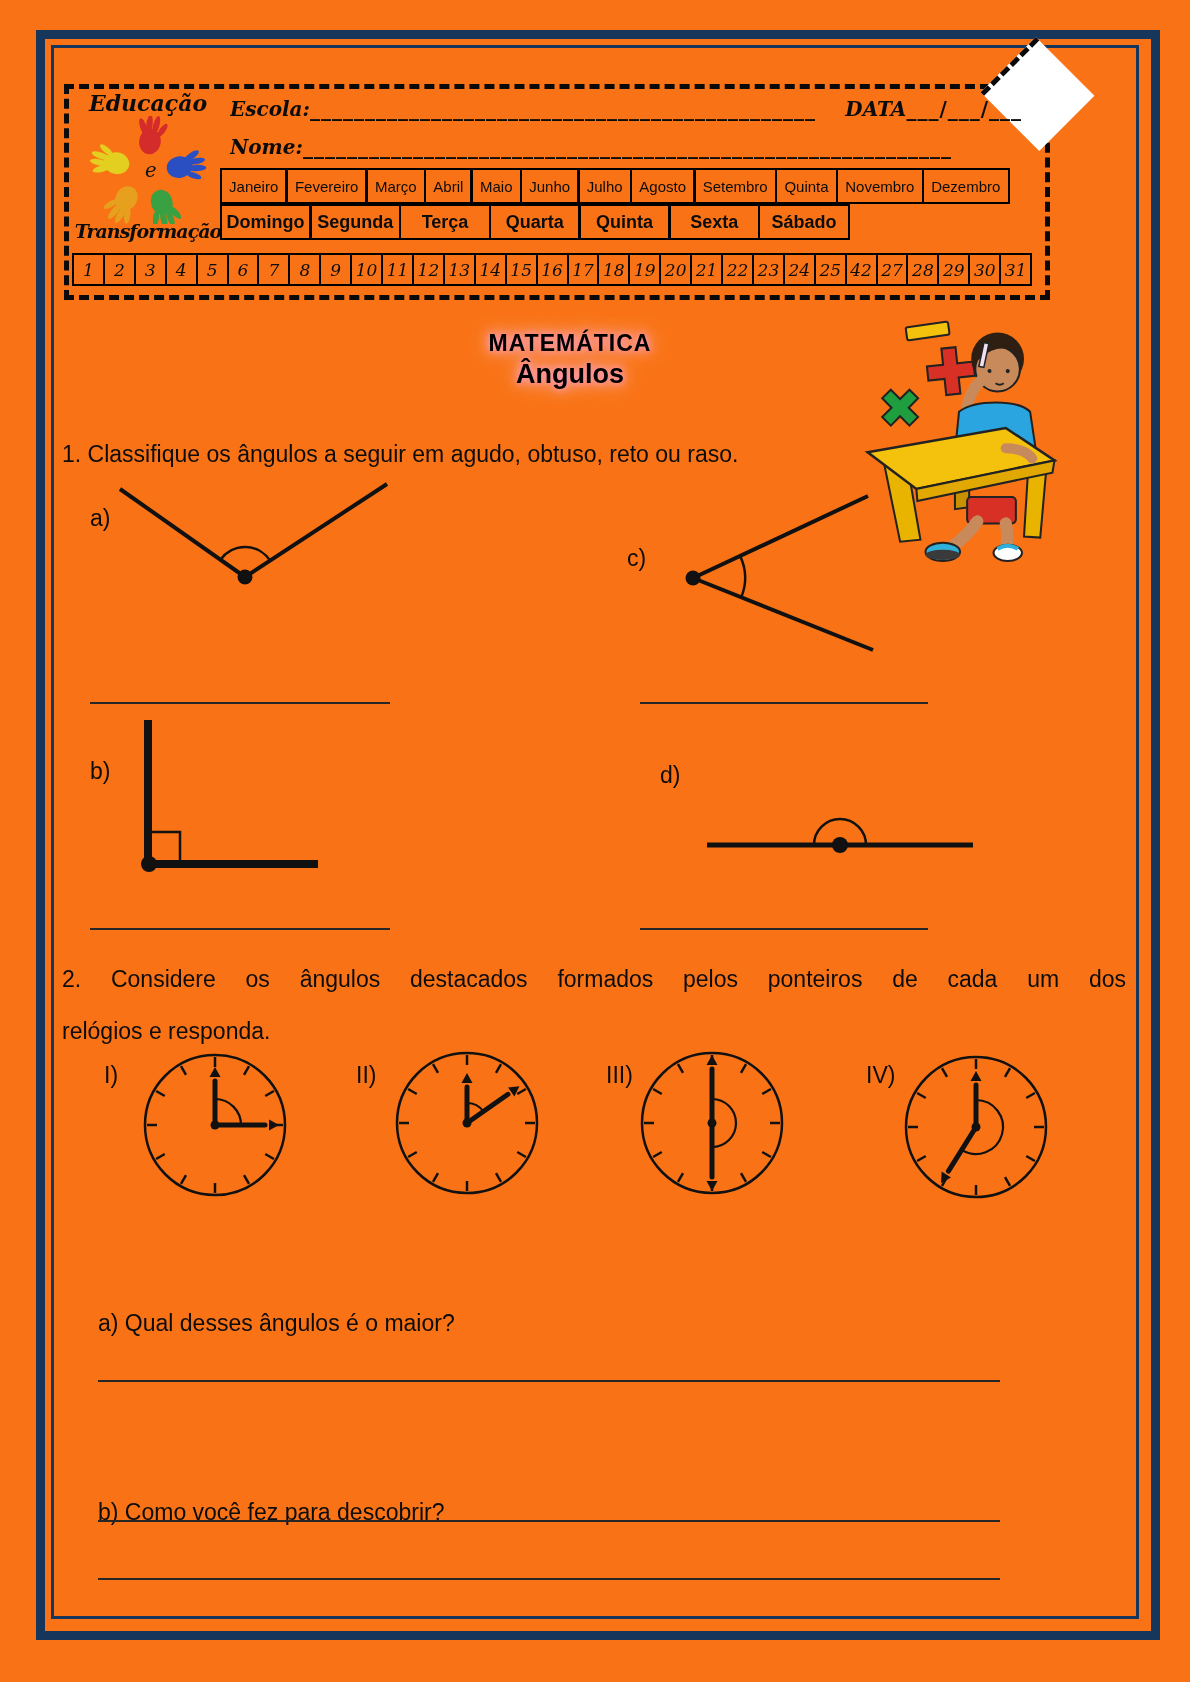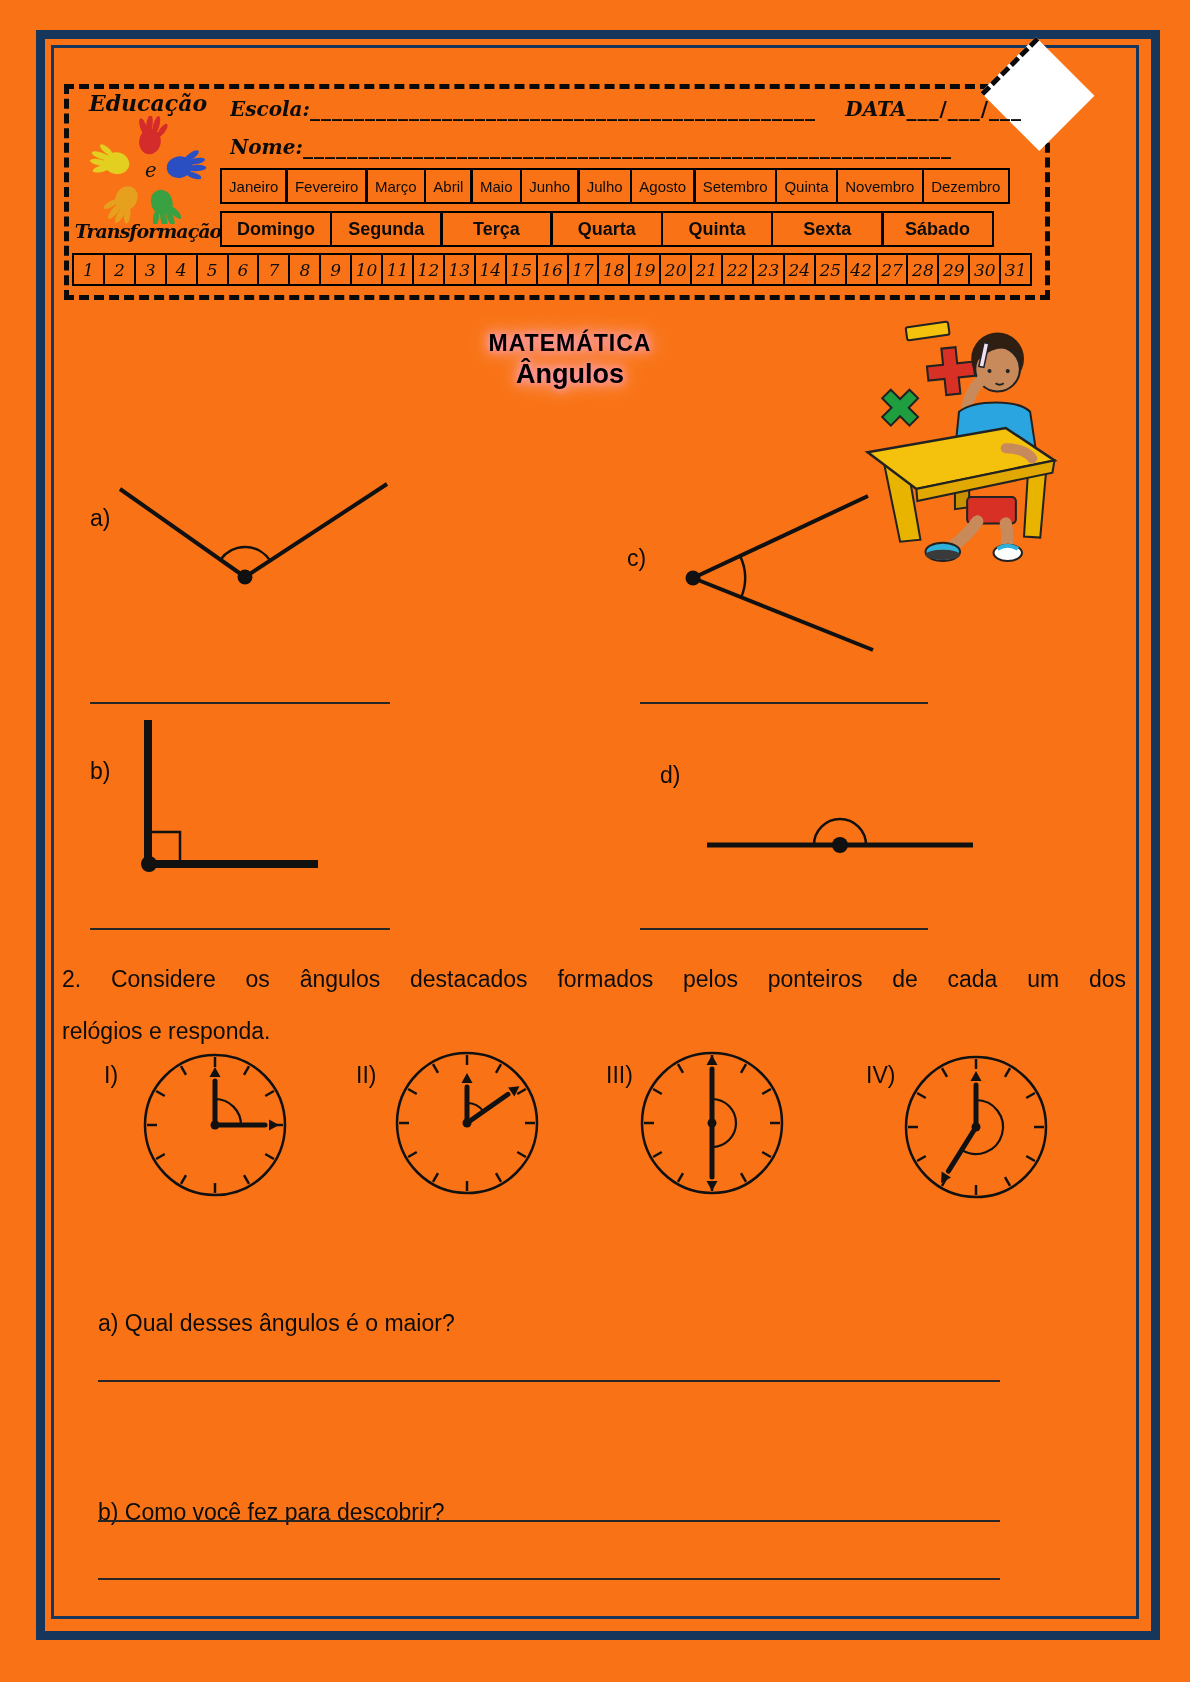--- a/index.html
+++ b/index.html
@@ -28,21 +28,21 @@
   .school-row { left:230px; top:97px; width:792px; }
   .name-row   { left:230px; top:135px; width:800px; }
   .hand-label { font-style:italic; font-weight:bold; flex:0 0 auto; }
   .blank-run  { overflow:hidden; white-space:nowrap; letter-spacing:1px; flex:1 1 auto; font-weight:bold; }
   .blank-fixed{ overflow:hidden; white-space:nowrap; letter-spacing:1px; flex:0 0 auto; font-weight:bold; }
 
   .months-row  { position:absolute; left:222px; top:168px; width:788px; height:36px; display:flex; }
   .month-cell  { flex:1 1 auto; border:2.5px solid #000; margin-left:-2.5px; display:flex;
     align-items:center; justify-content:center; font-size:15px; font-weight:normal;
     padding:0 3px; white-space:nowrap; }
-  .weekdays-row{ position:absolute; left:222px; top:211px; width:772px; height:36px; display:flex; }
+  .weekdays-row{ position:absolute; left:222px; top:204px; width:628px; height:36px; display:flex; }
   .weekday-cell{ flex:1 1 0; border:2.5px solid #000; margin-left:-2.5px; display:flex;
     align-items:center; justify-content:center; font-size:18px; font-weight:bold; }
   .days-row    { position:absolute; left:74px; top:253px; width:958px; height:33px; display:flex; }
   .day-cell    { flex:1 1 0; border:2px solid #000; margin-left:-2px; display:flex;
     align-items:center; justify-content:center; font-size:17px; font-style:italic;
     font-family:"DejaVu Serif", serif; }
 
   
   .title-block { position:absolute; left:0; top:330px; width:1140px; text-align:center; }
   .title-main  { font-size:23px; font-weight:800; letter-spacing:1px; color:#000;
@@ -219,20 +219,21 @@
 
     <rect x="112" y="196" width="48" height="26" rx="4" fill="#d93025" stroke="#222" stroke-width="2"></rect>
     <path d="M122,220 C114,232 104,240 96,246" stroke="#c98a5b" stroke-width="12" fill="none" stroke-linecap="round"></path>
     <path d="M150,222 C152,232 152,240 150,246" stroke="#c98a5b" stroke-width="12" fill="none" stroke-linecap="round"></path>
     <ellipse cx="88" cy="250" rx="17" ry="9" fill="#2fb0d9" stroke="#222" stroke-width="2"></ellipse>
     <ellipse cx="88" cy="253" rx="17" ry="5" fill="#3a3a3a"></ellipse>
     <ellipse cx="152" cy="251" rx="14" ry="8" fill="#ffffff" stroke="#222" stroke-width="2"></ellipse>
     <path d="M142,247 q10,-6 20,0" stroke="#2fb0d9" stroke-width="4" fill="none"></path>
   </svg>
 
+  <div class="qtext" style="left:62px; top:441px;">1. Classifique os ângulos a seguir em agudo, obtuso, reto ou raso.</div>
 
   <div class="item-label" style="left:90px; top:505px;">a)</div>
   <svg class="fig" style="left:105px; top:474px;" width="300" height="118" viewBox="0 0 300 118">
     <line x1="140" y1="103" x2="15" y2="15" stroke="#111" stroke-width="4"></line>
     <line x1="140" y1="103" x2="282" y2="10" stroke="#111" stroke-width="4"></line>
     <path d="M115.5,85.7 A30,30 0 0 1 165.1,86.6" fill="none" stroke="#111" stroke-width="2.5"></path>
     <circle cx="140" cy="103" r="7.5" fill="#111"></circle>
   </svg>
 
   <div class="item-label" style="left:627px; top:545px;">c)</div>

